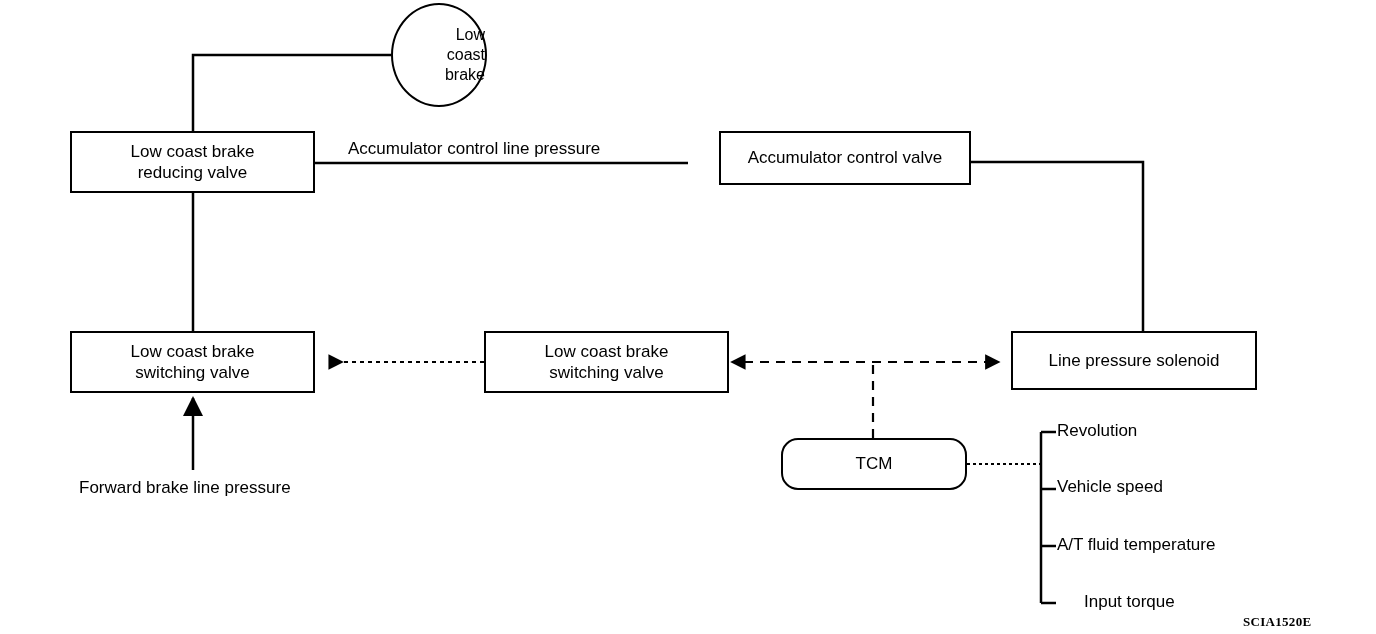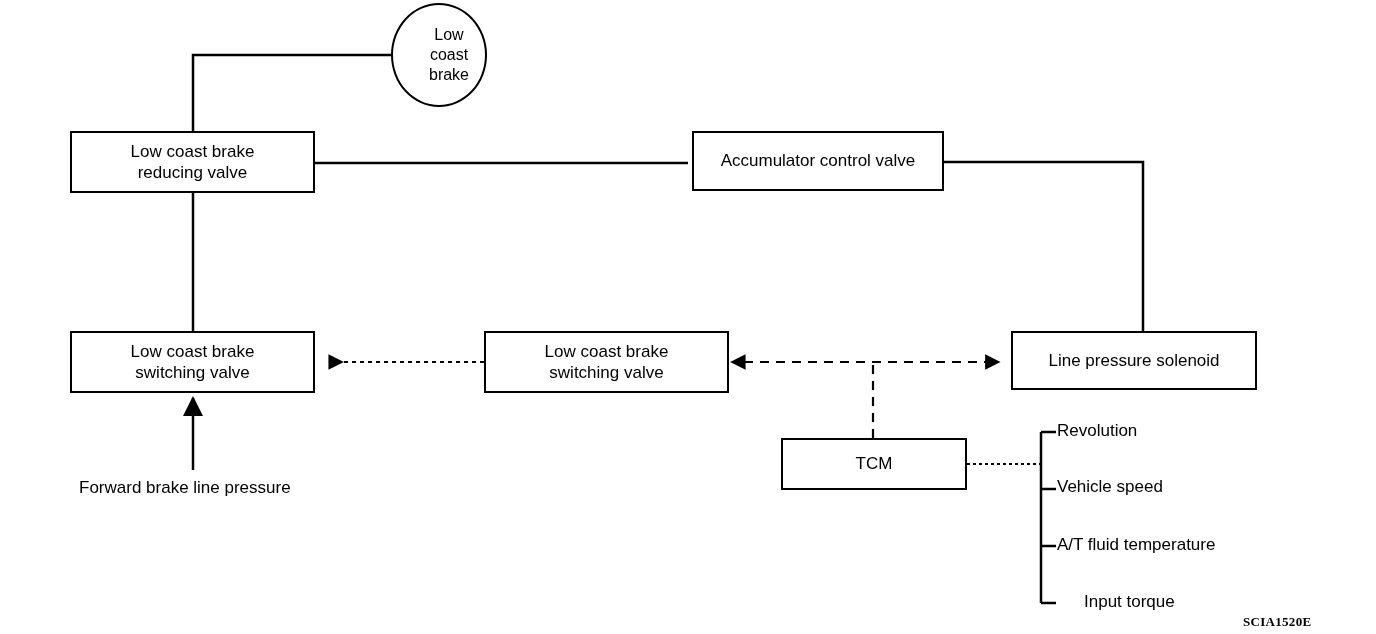--- a/index.html
+++ b/index.html
@@ -5,21 +5,21 @@
   html,body{margin:0;padding:0;background:#ffffff;}
   body{width:1376px;height:634px;position:relative;overflow:hidden;
        font-family:"Liberation Sans","DejaVu Sans",sans-serif;color:#000;}
   #canvas{position:absolute;left:0;top:0;width:1376px;height:634px;}
   .node{position:absolute;border:2px solid #000;background:#fff;
         display:flex;align-items:center;justify-content:center;text-align:center;
         font-size:17px;line-height:1.25;box-sizing:border-box;}
   .circle{position:absolute;border:2px solid #000;border-radius:50%;background:#fff;
           display:flex;align-items:center;justify-content:center;
           font-size:16px;line-height:1.25;box-sizing:border-box;}
-  .circle span{display:block;width:100%;text-align:center;padding-left:10px;box-sizing:border-box;}
+  .circle span{display:block;width:100%;text-align:right;padding-left:10px;box-sizing:border-box;}
   .lbl{position:absolute;font-size:17px;white-space:nowrap;}
   .figid{position:absolute;font-size:13px;font-weight:bold;letter-spacing:.3px;white-space:nowrap;}
   svg{position:absolute;left:0;top:0;width:1376px;height:634px;pointer-events:none;}
 </style>
 </head>
 <body>
 
 <div id="canvas">
 
   <svg viewBox="0 0 1376 634">
@@ -67,21 +67,21 @@
       </span>
   </div>
 
   <div class="node" style="left:70px;top:131px;width:245px;height:62px;">
     <div>
       <div>Low coast brake</div>
       <div>reducing valve</div>
     </div>
   </div>
 
-  <div class="node" style="left:692px;top:131px;width:252px;height:60px;">
+  <div class="node" style="left:719px;top:131px;width:252px;height:54px;">
     <div>Accumulator control valve</div>
   </div>
 
   <div class="node" style="left:70px;top:331px;width:245px;height:62px;">
     <div>
       <div>Low coast brake</div>
       <div>switching valve</div>
     </div>
   </div>
 
@@ -89,24 +89,25 @@
     <div>
       <div>Low coast brake</div>
       <div>switching valve</div>
     </div>
   </div>
 
   <div class="node" style="left:1011px;top:331px;width:246px;height:59px;">
     <div>Line pressure solenoid</div>
   </div>
 
-  <div class="node" style="left:781px;top:438px;width:186px;height:52px;">
+  <div class="node" style="left:781px;top:438px;width:186px;height:52px;border-radius:17px;">
     <div>TCM</div>
   </div>
 
+  <div class="lbl" style="left:348px;top:139px;">Accumulator control line pressure</div>
 
   <div class="lbl" style="left:64px;top:478px;margin-left:15px;">Forward brake line pressure</div>
 
   <div class="lbl" style="left:1057px;top:421px;">Revolution</div>
   <div class="lbl" style="left:1057px;top:477px;">Vehicle speed</div>
   <div class="lbl" style="left:1057px;top:535px;">A/T fluid temperature</div>
   <div class="lbl" style="left:1084px;top:592px;">Input torque</div>
 
   <div class="figid" style="left:1243px;top:614px;font-family:Liberation Serif, serif;">SCIA1520E</div>
 </div>

